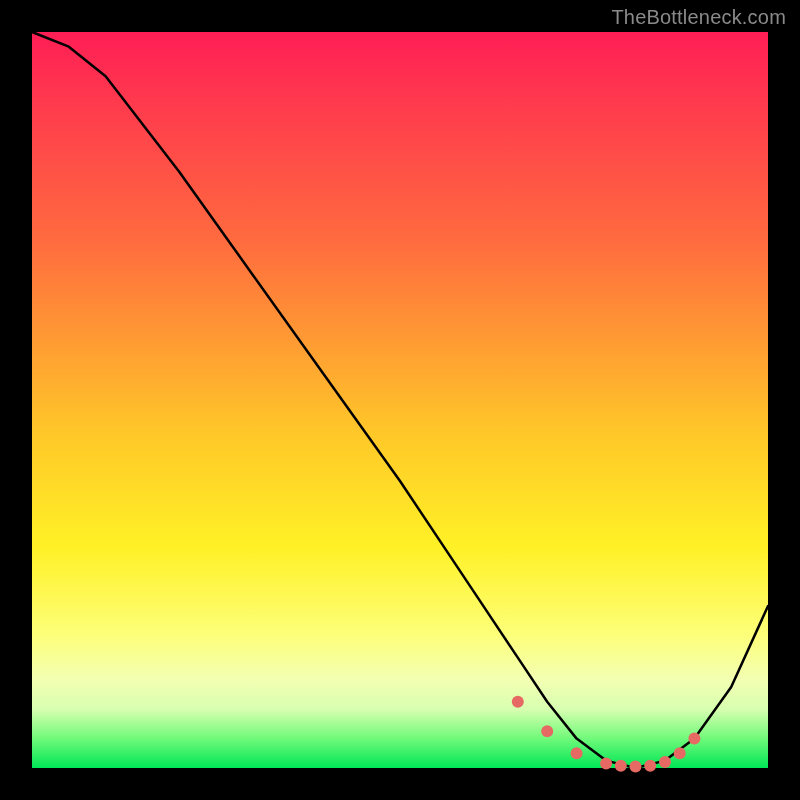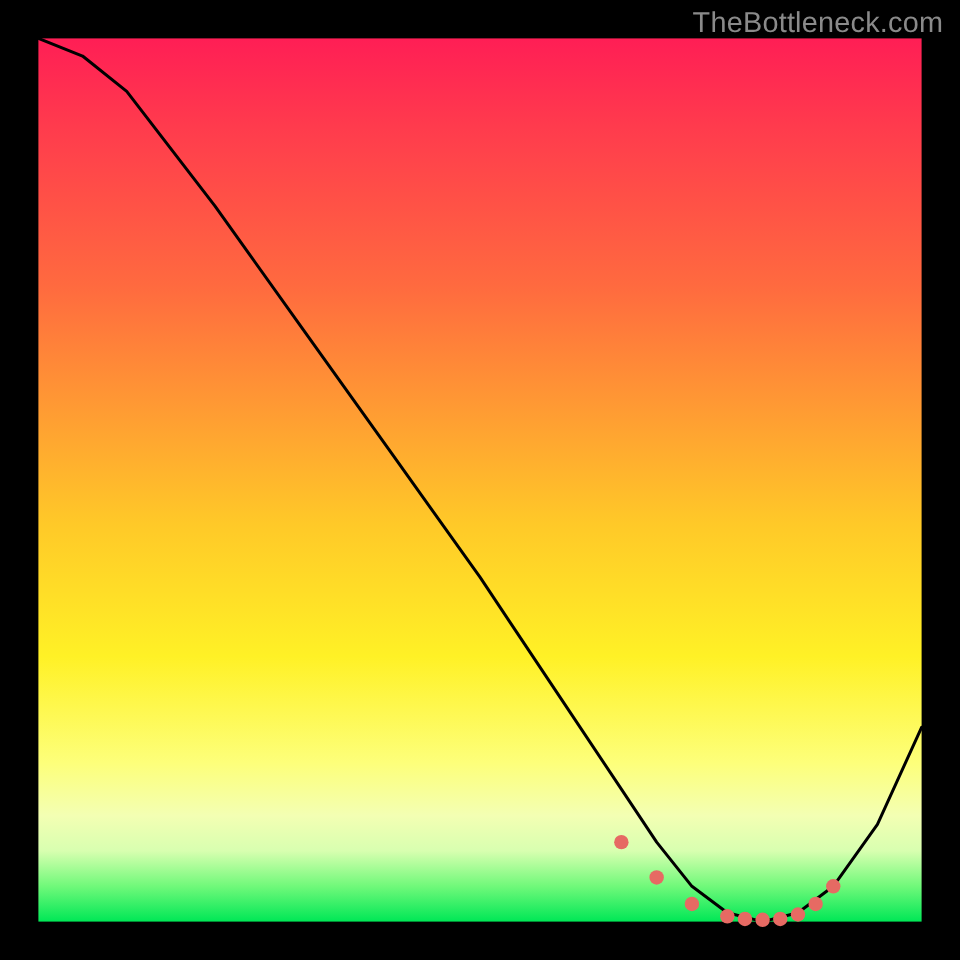--- a/index.html
+++ b/index.html
@@ -39,21 +39,21 @@
       #d8ffb0 92%,
       #70f97a 96%,
       #00e756 100%
     );
   }
   .watermark {
     position: absolute;
     top: 6px;
     right: 14px;
     color: #8a8a8a;
-    font-size: 24px;
+    font-size: 20px;
     font-weight: 400;
     letter-spacing: 0.2px;
     user-select: none;
   }
   svg.curve {
     position: absolute;
     top: 0;
     left: 0;
     width: 736px;
     height: 736px;

